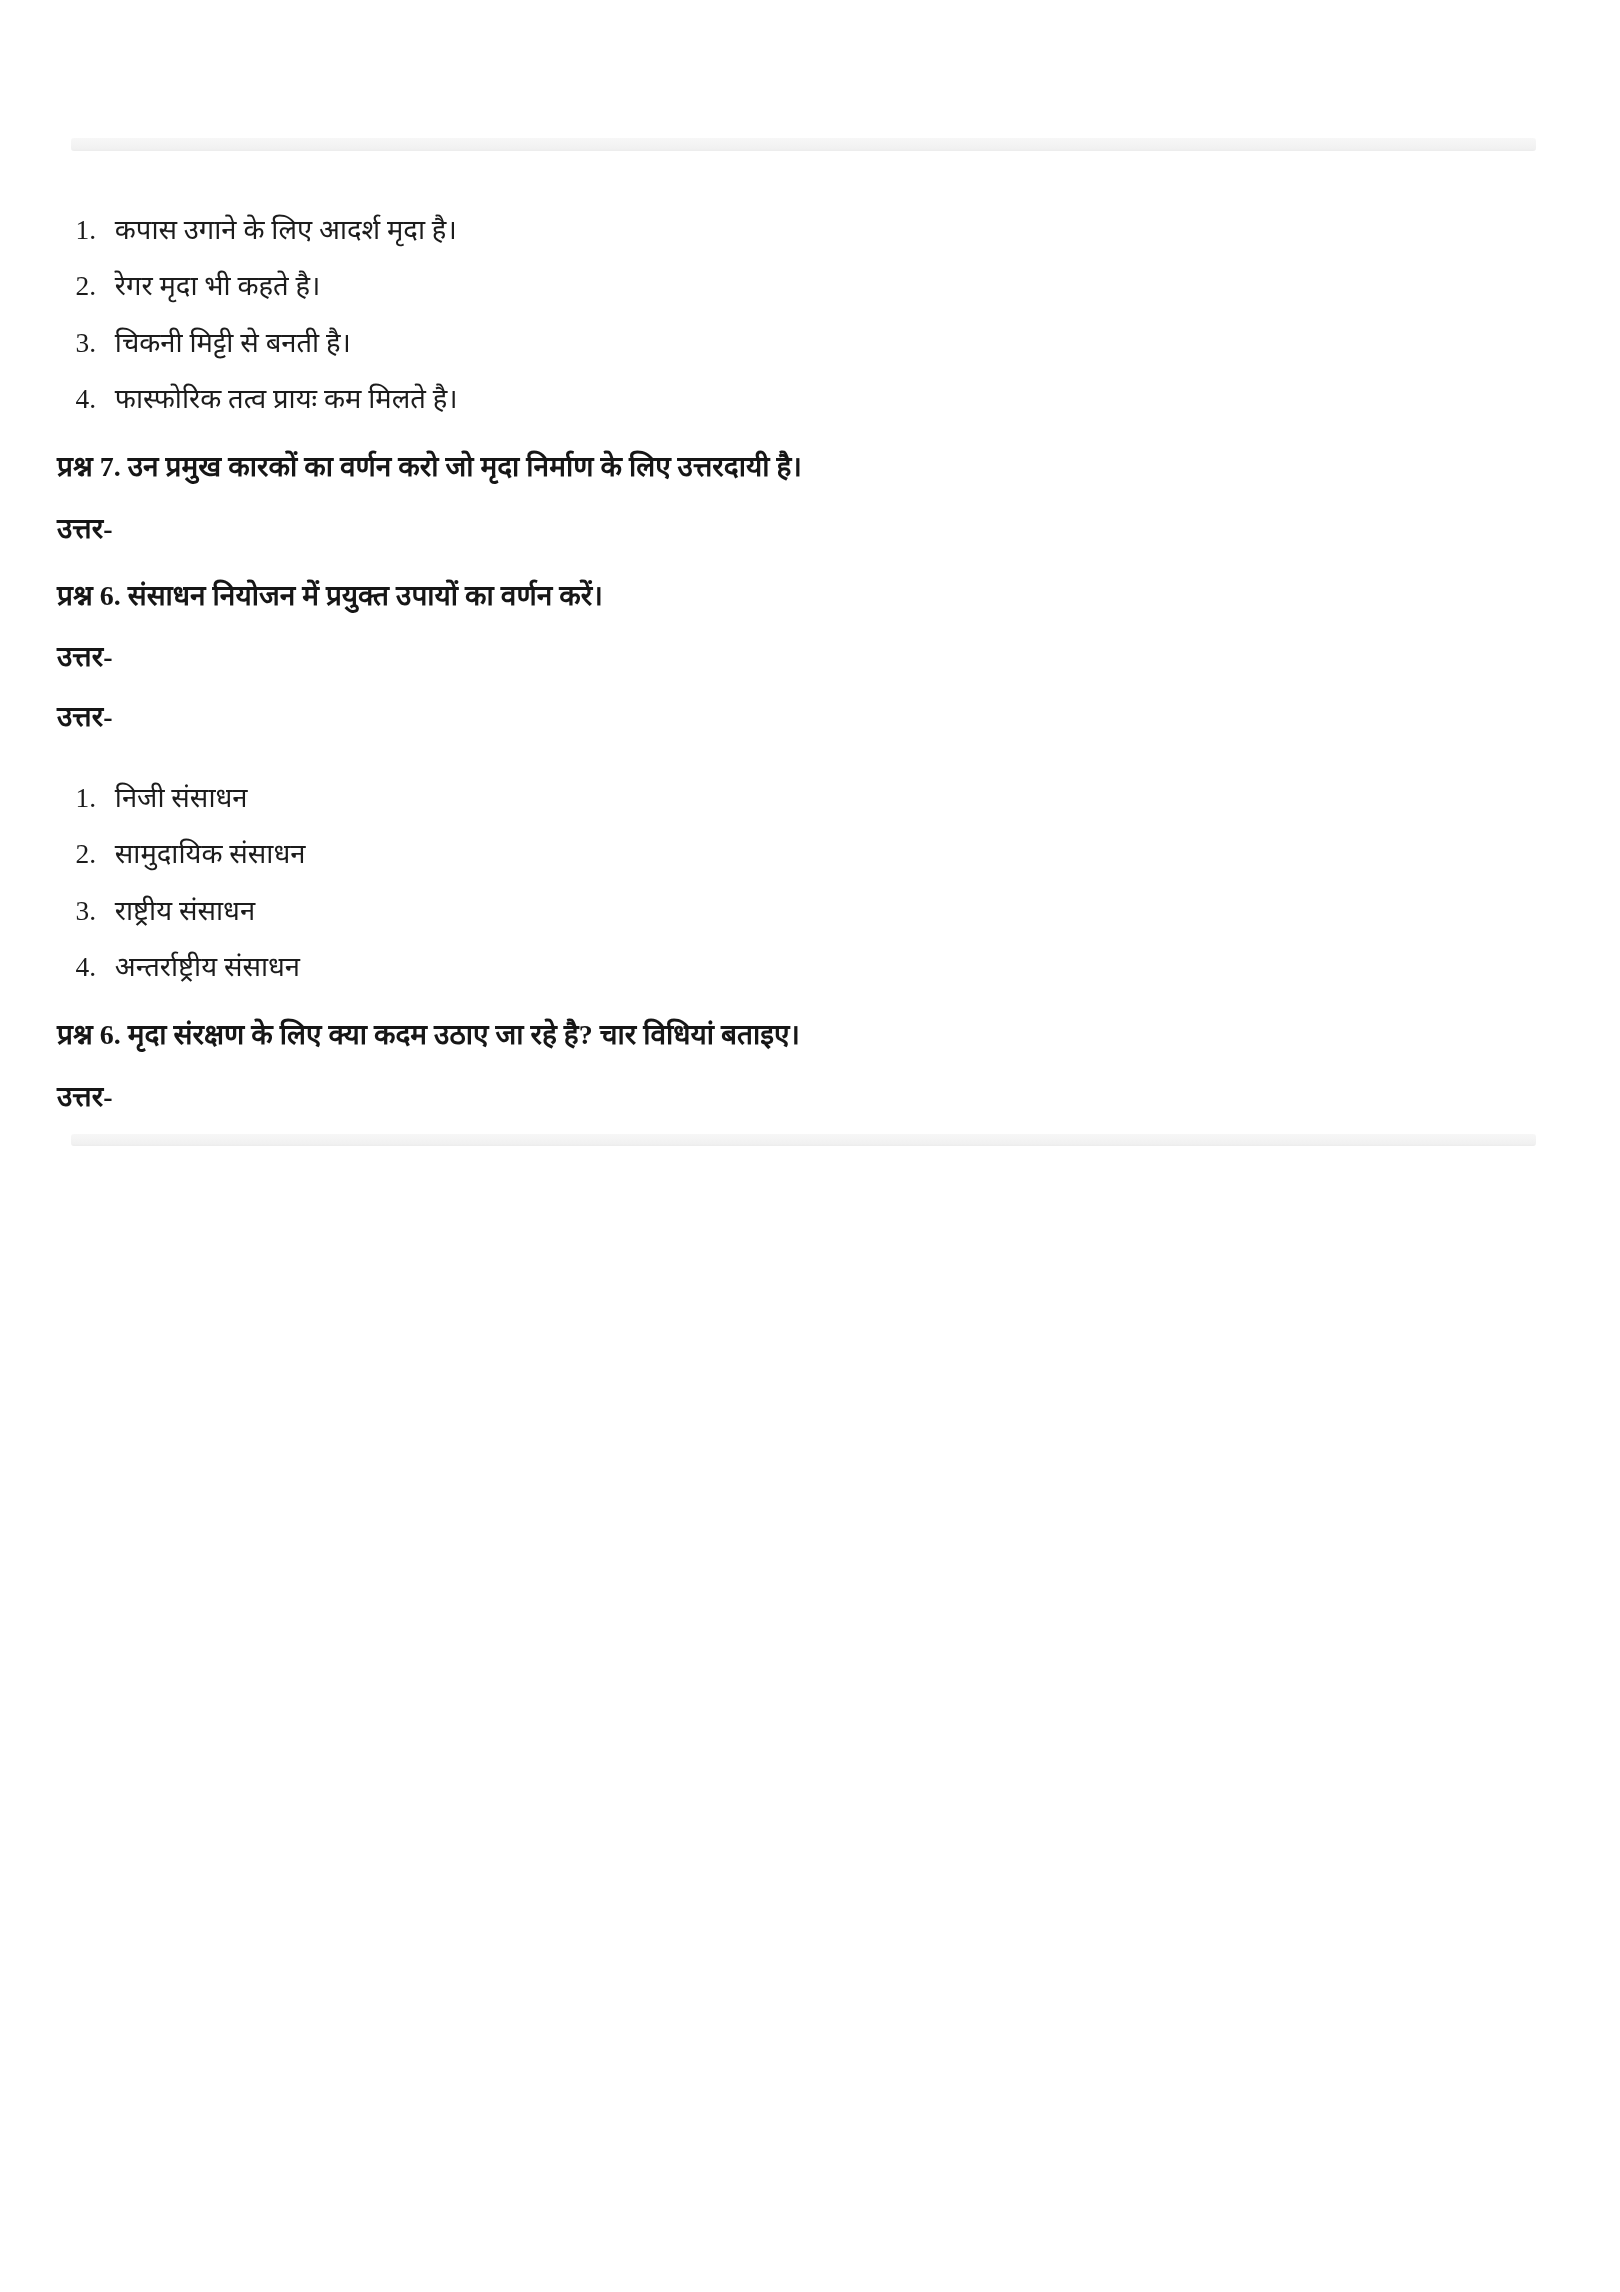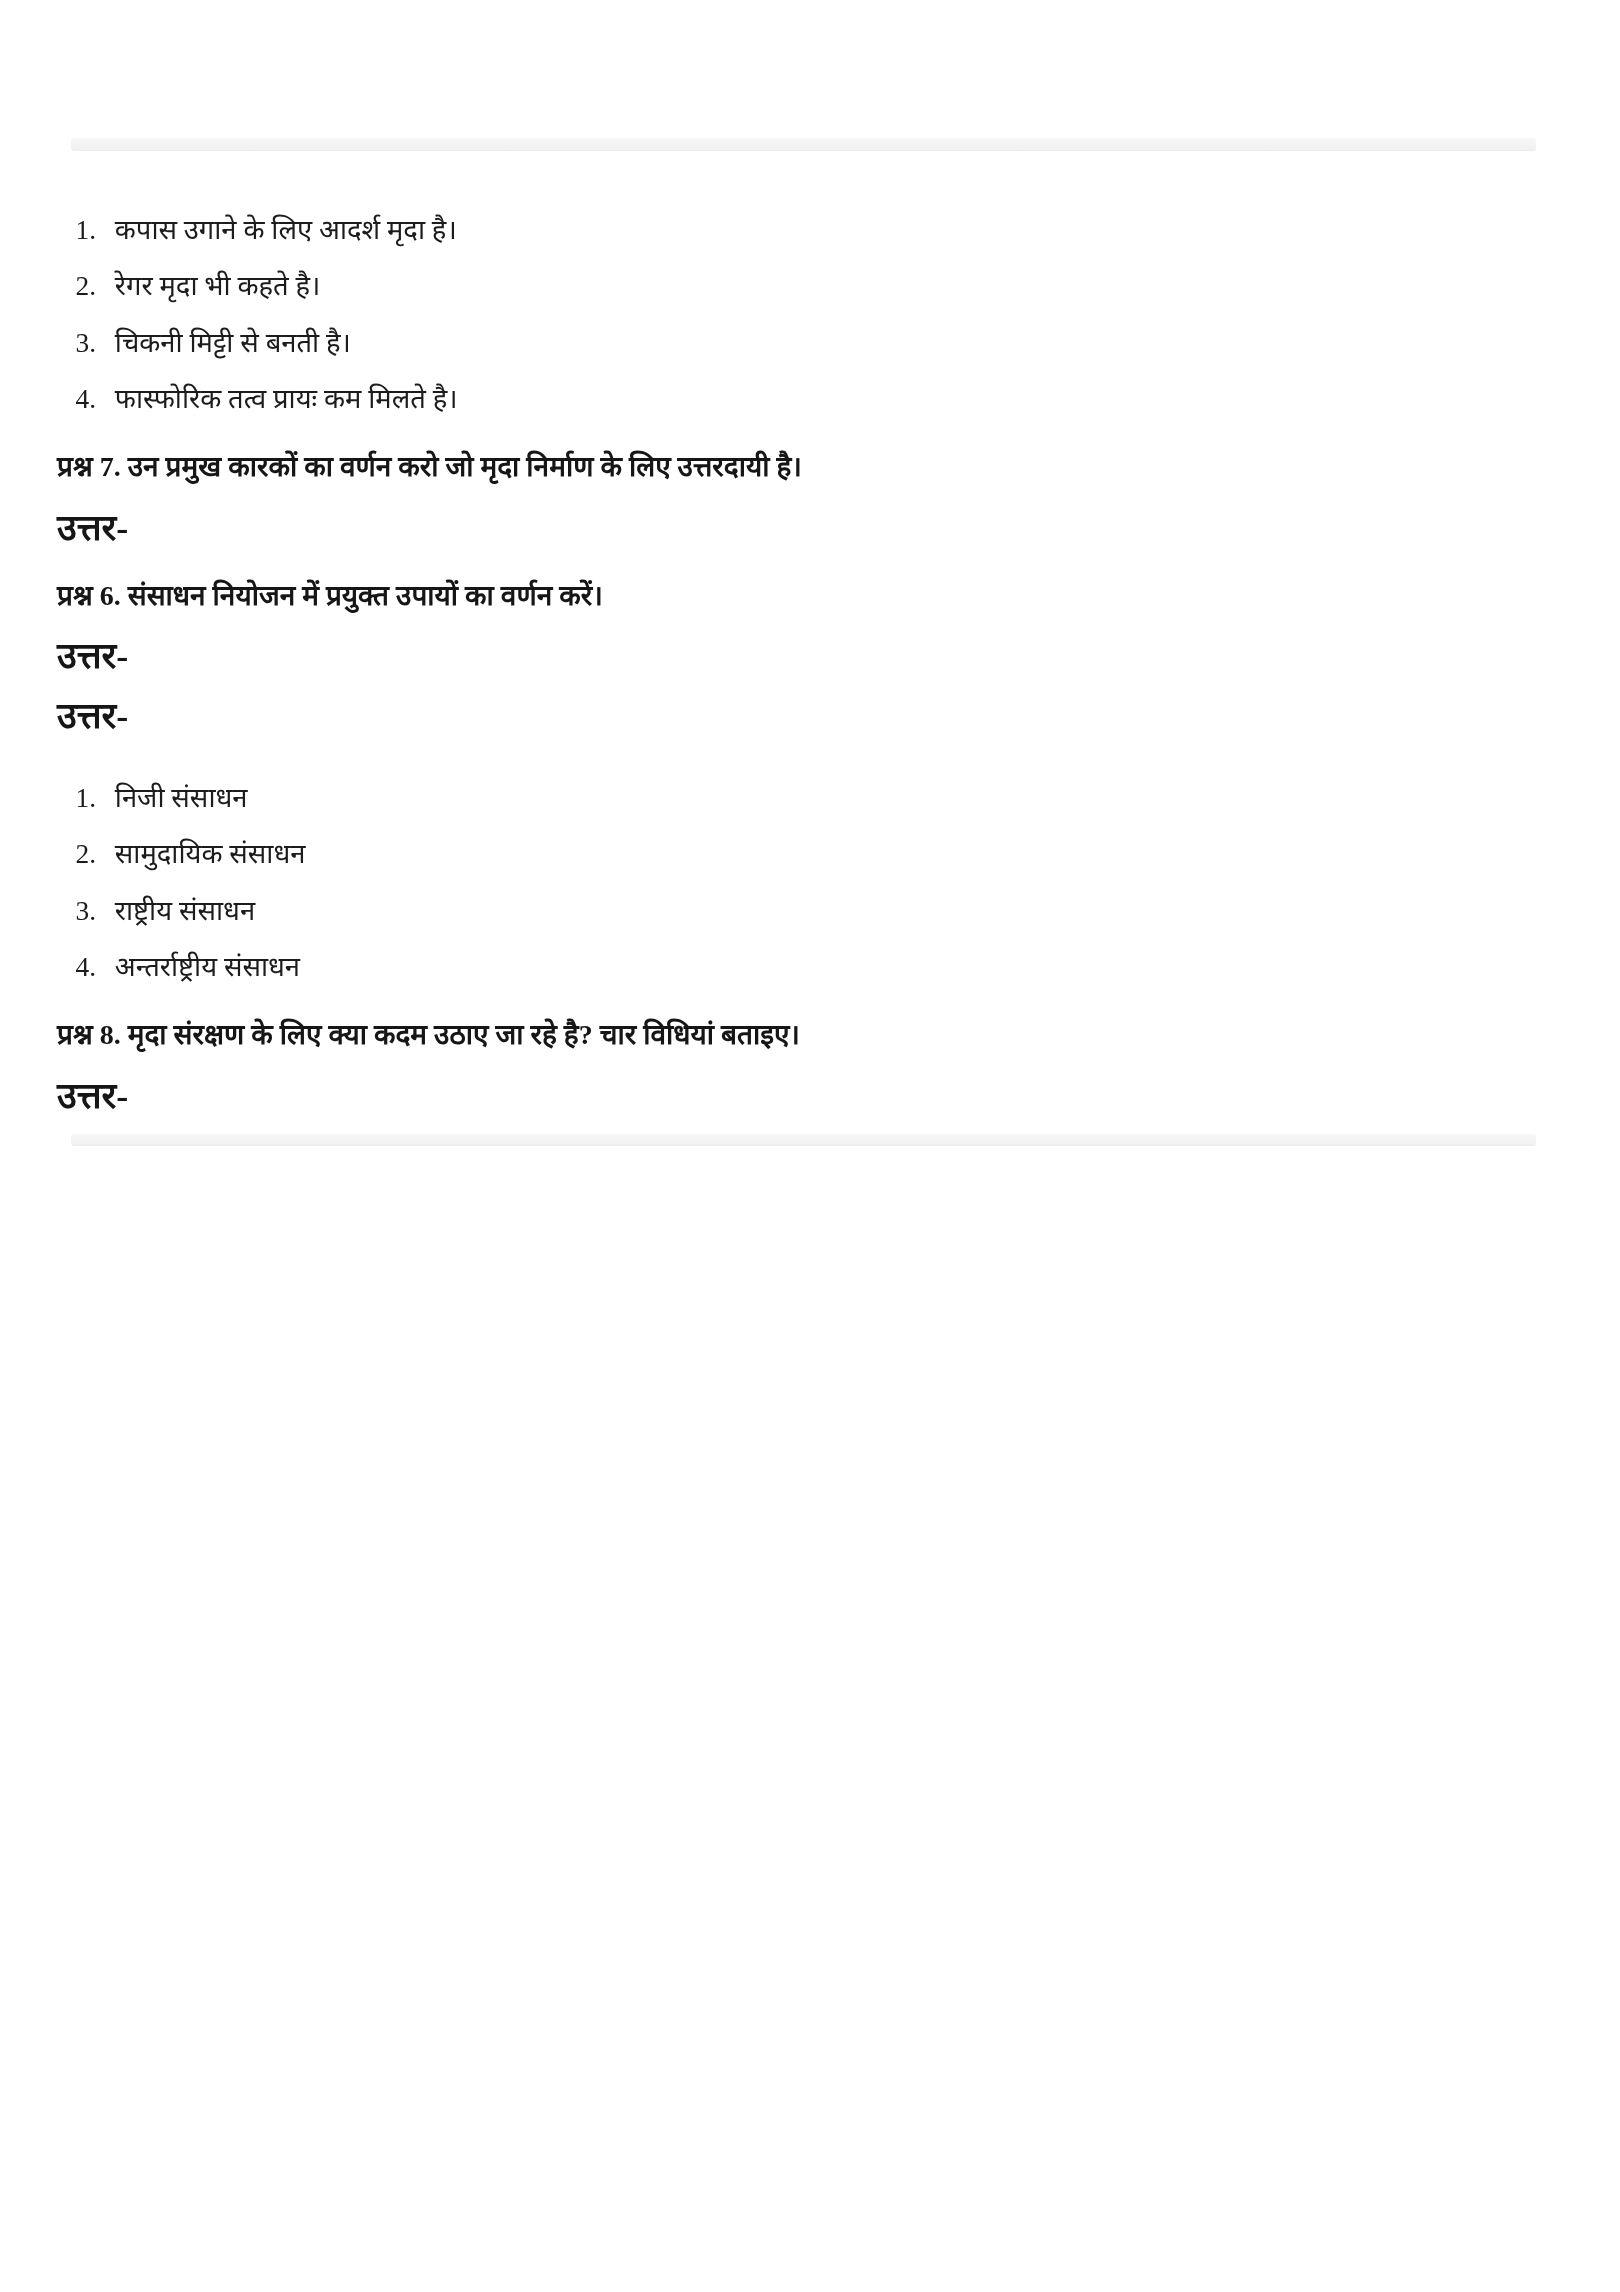--- a/index.html
+++ b/index.html
@@ -42,21 +42,21 @@
   ol.answer-list.first { margin-top: 63px; }
 
   .question {
     font-size: 28px;
     font-weight: bold;
     line-height: 37px;
     margin: 32px 0 0 0;
     color: #161616;
   }
   .answer-label {
-    font-size: 36px;
+    font-size: 28px;
     font-weight: bold;
     line-height: 33px;
     margin: 26.5px 0 0 0;
     color: #161616;
   }
 </style>
 </head>
 <body>
 
 <div class="page">
@@ -77,19 +77,19 @@
   <p class="answer-label">उत्तर-</p>
 
   <p class="answer-label">उत्तर-</p>
   <ol class="answer-list">
     <li>निजी संसाधन</li>
     <li>सामुदायिक संसाधन</li>
     <li>राष्ट्रीय संसाधन</li>
     <li>अन्तर्राष्ट्रीय संसाधन</li>
   </ol>
 
-  <h2 class="question">प्रश्न 8. मृदा संरक्षण के लिए क्या कदम उठाए जा रहे है? चार विधियां बताइए।</h2>
+  <h2 class="question">प्रश्न 6. मृदा संरक्षण के लिए क्या कदम उठाए जा रहे है? चार विधियां बताइए।</h2>
   <p class="answer-label">उत्तर-</p>
 
   <div class="divider bottom"></div>
 
 </div>
 
 
 </body></html>

